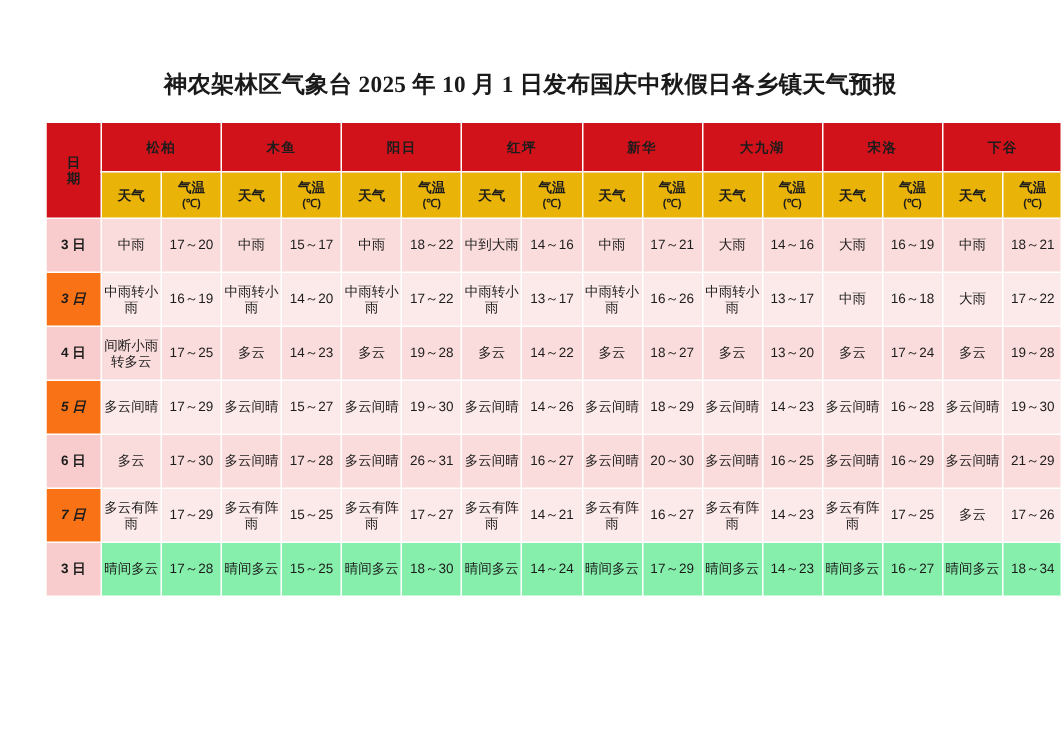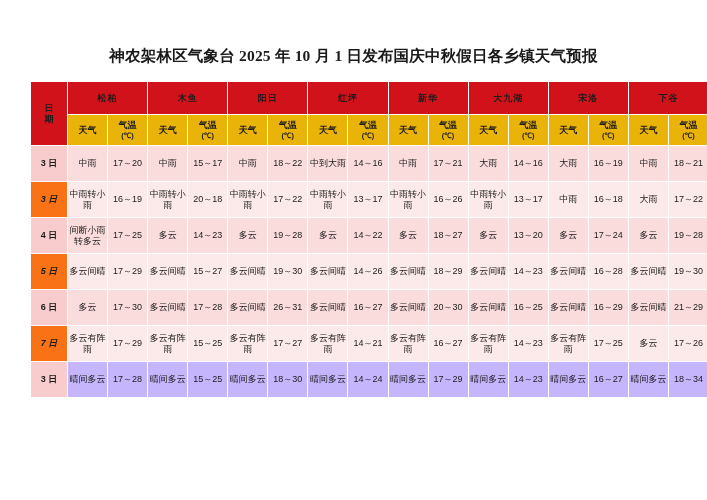--- a/index.html
+++ b/index.html
@@ -84,21 +84,21 @@
     font-size: 10px;
     color: #111111;
     font-family: "Liberation Serif", "DejaVu Serif", serif;
   }
   tr.r0 td { background: #fbdcdc; }
   tr.r1 td { background: #fce9e9; }
   tr.r2 td { background: #fbdcdc; }
   tr.r3 td { background: #fce9e9; }
   tr.r4 td { background: #fbdcdc; }
   tr.r5 td { background: #fce9e9; }
-  tr.r6 td { background: #c4b5fd; }
+  tr.r6 td { background: #86efac; }
   tr.body-row td.daycell {
     background: #f8cccc;
   }
   tr.r1 td.daycell, tr.r3 td.daycell, tr.r5 td.daycell {
     background: #f97316;
     font-style: italic;
   }
   td.w { width: 44px; }
   td.t { width: 36px; }
   tr.body-row { height: 36px; }
@@ -189,21 +189,21 @@
         <td class="t">16～19</td>
         <td class="w">中雨</td>
         <td class="t">18～21</td>
       </tr>
 
       <tr class="body-row r1">
         <td class="daycell">3 日</td>
         <td class="w">中雨转小雨</td>
         <td class="t">16～19</td>
         <td class="w">中雨转小雨</td>
-        <td class="t">20～18</td>
+        <td class="t">14～20</td>
         <td class="w">中雨转小雨</td>
         <td class="t">17～22</td>
         <td class="w">中雨转小雨</td>
         <td class="t">13～17</td>
         <td class="w">中雨转小雨</td>
         <td class="t">16～26</td>
         <td class="w">中雨转小雨</td>
         <td class="t">13～17</td>
         <td class="w">中雨</td>
         <td class="t">16～18</td>

